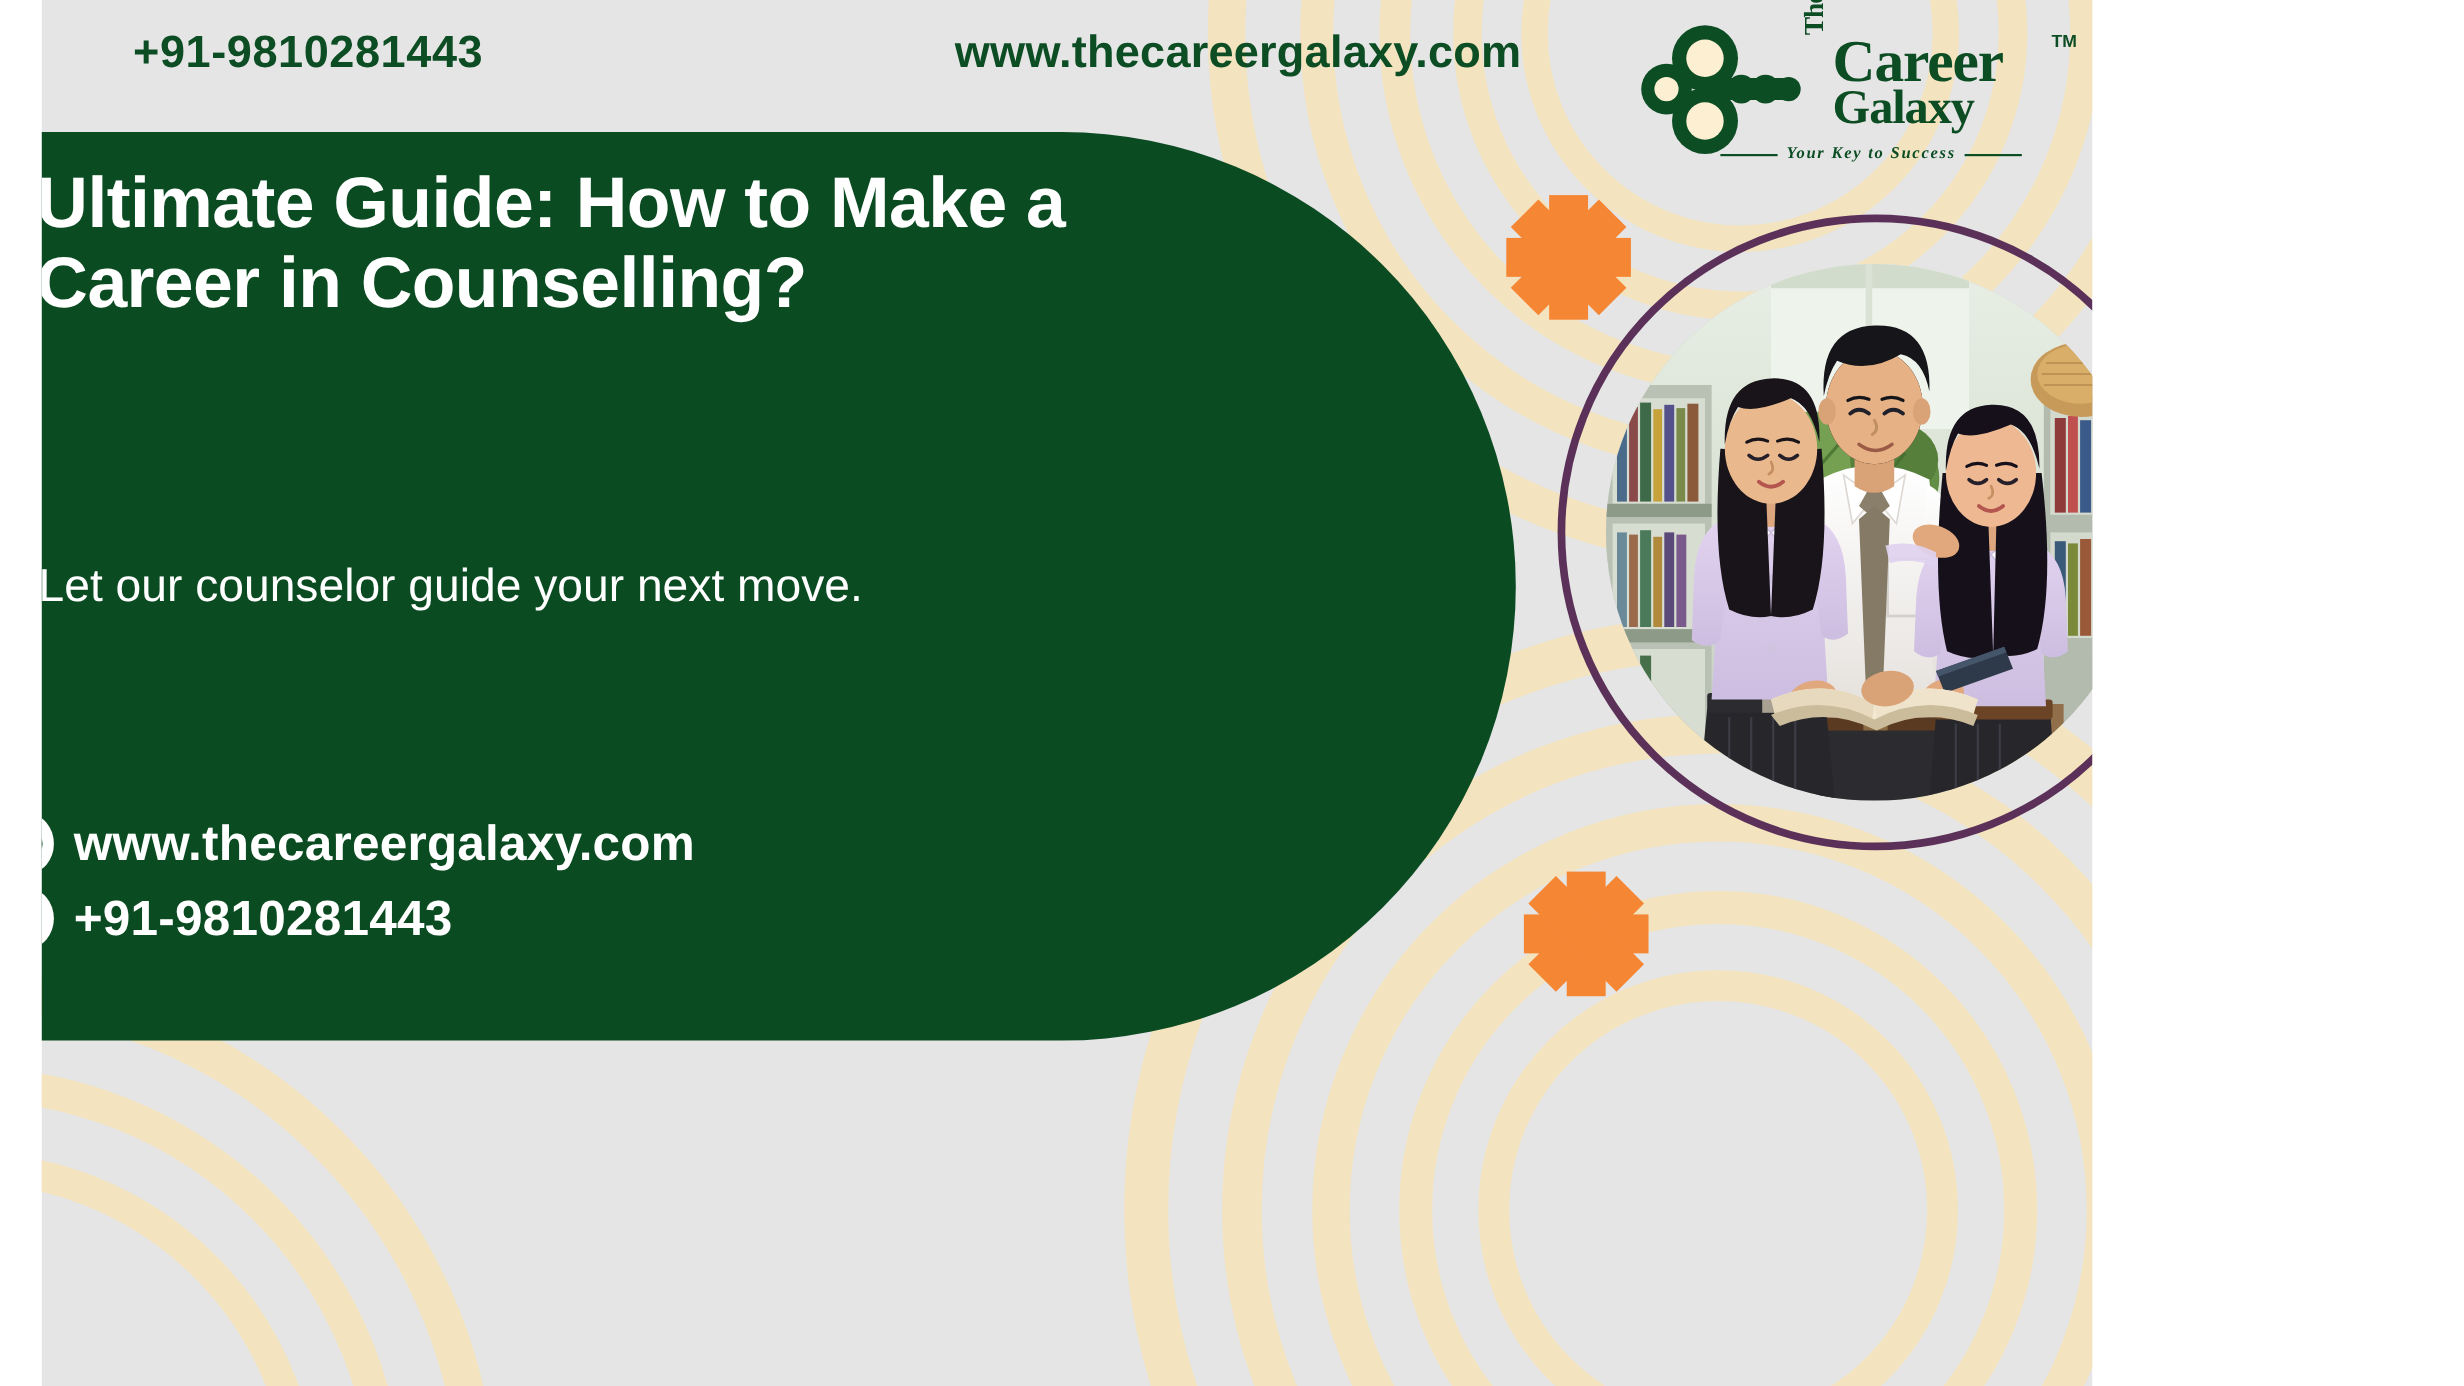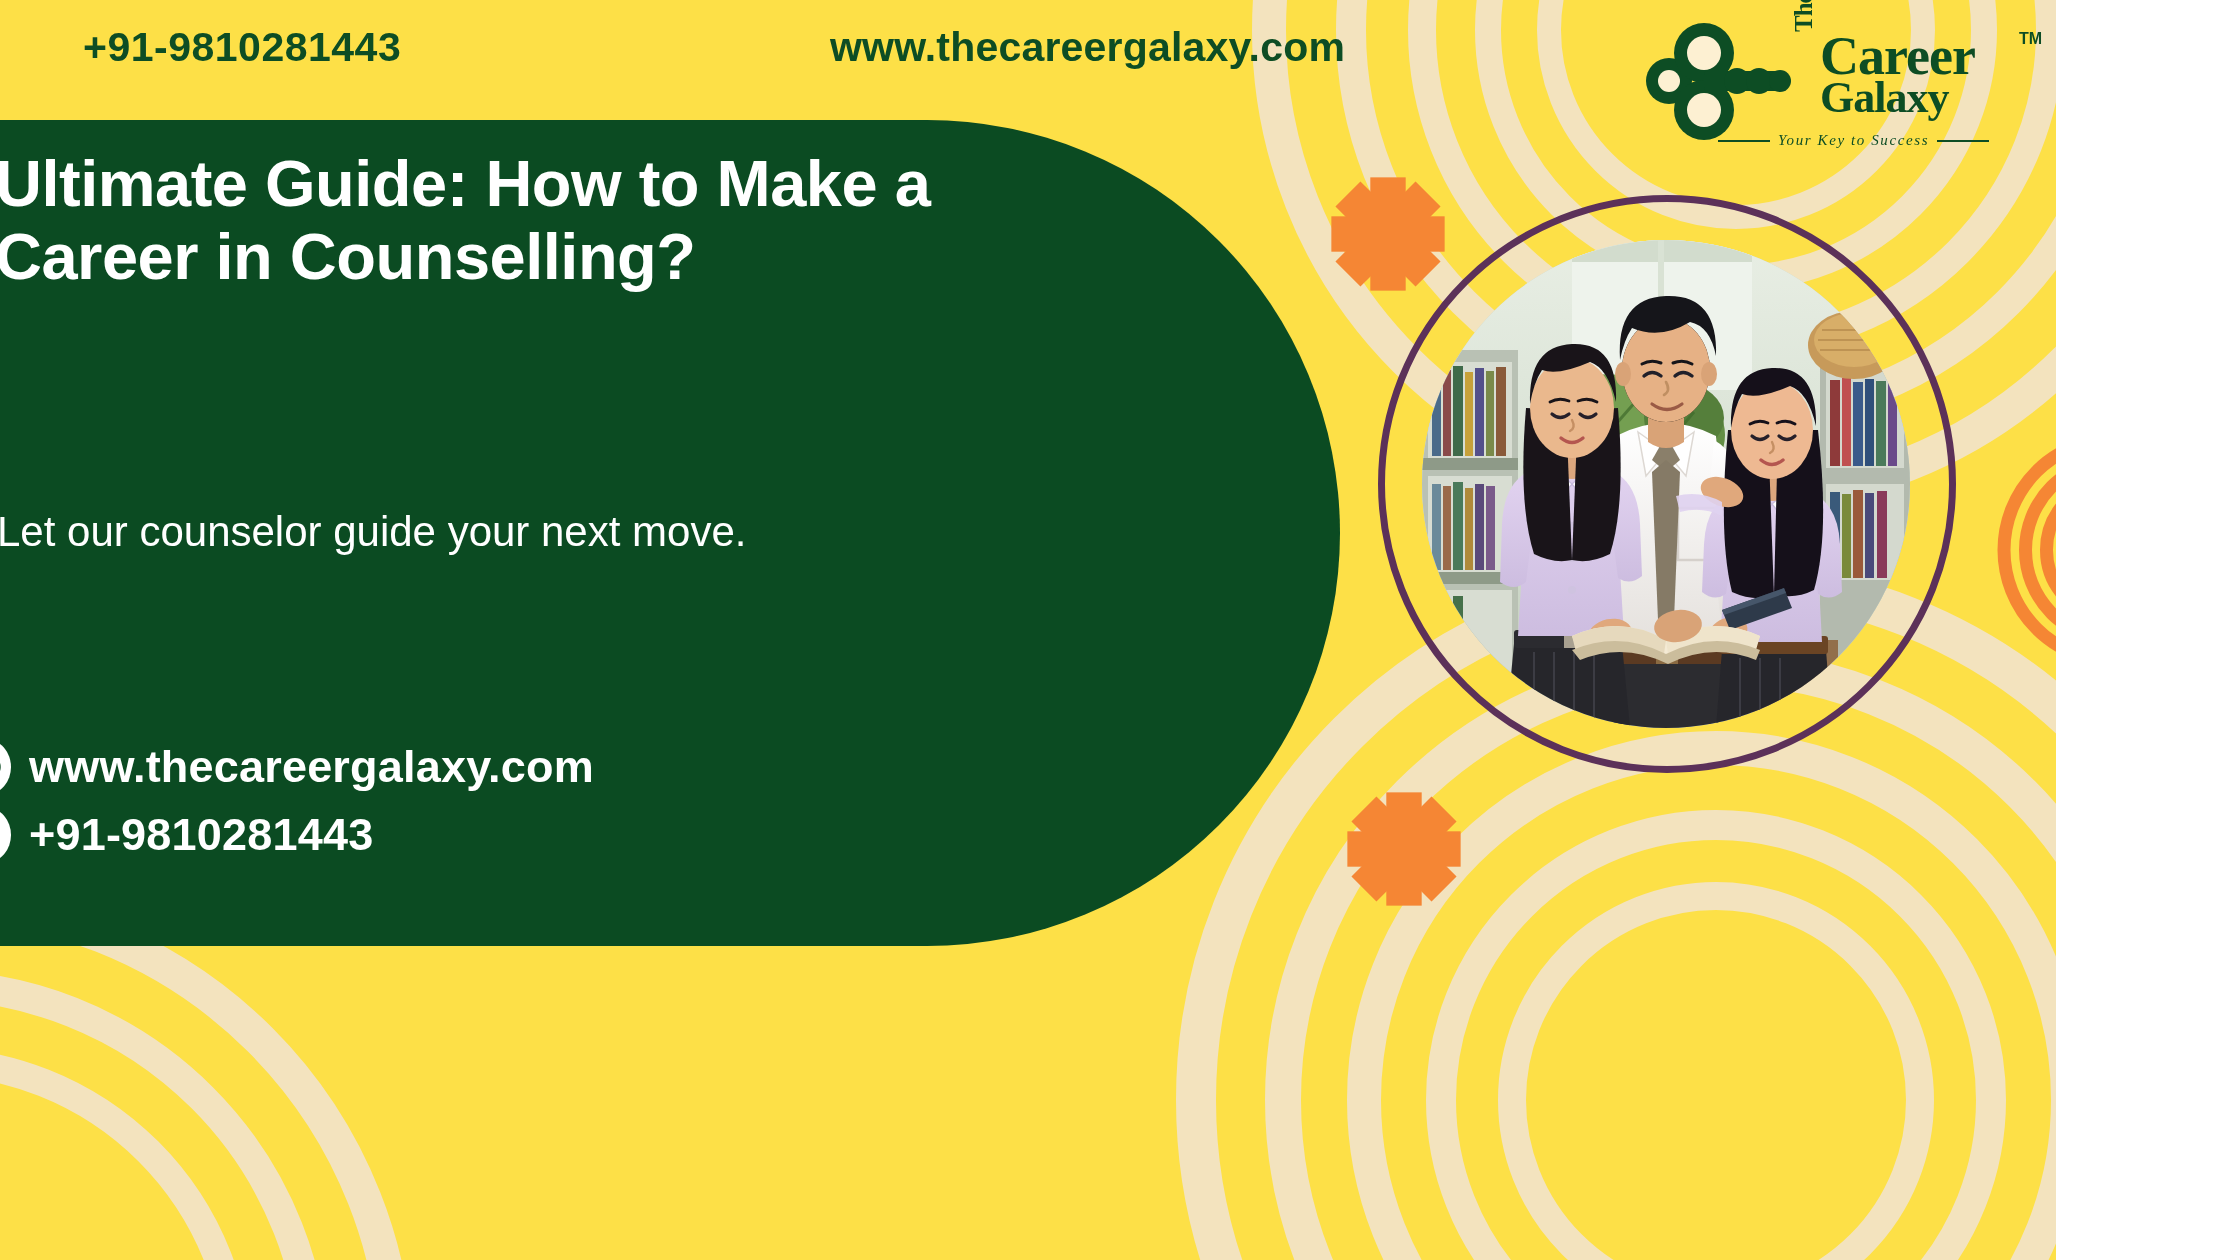--- a/index.html
+++ b/index.html
@@ -2,25 +2,26 @@
 <html><head>
 <meta charset="utf-8">
 <style>
   html, body {
     margin: 0;
     padding: 0;
     background: #ffffff;
   }
   #banner {
     position: relative;
-    width: 2056px;
+    width: 1864px;
     height: 1260px;
     overflow: hidden;
-    background: #fde047;
+    background: #e5e5e5;
     font-family: "Liberation Sans", sans-serif;
+    margin-left: 38px;
   }
 
   
   .arc-set {
     position: absolute;
     pointer-events: none;
   }
   .arc-ring {
     position: absolute;
     border-radius: 50%;
@@ -132,21 +133,21 @@
     gap: 8px;
   }
   .tagline-rule {
     flex: 0 0 52px;
     height: 2px;
     background: #0d4d24;
   }
   #logo-tagline {
     font-family: "Liberation Serif", serif;
     font-style: italic;
-    font-weight: normal;
+    font-weight: bold;
     font-size: 15px;
     color: #0d4d24;
     letter-spacing: 1.6px;
     white-space: nowrap;
   }
 
   
   #green-panel {
     position: absolute;
     left: -60px;

